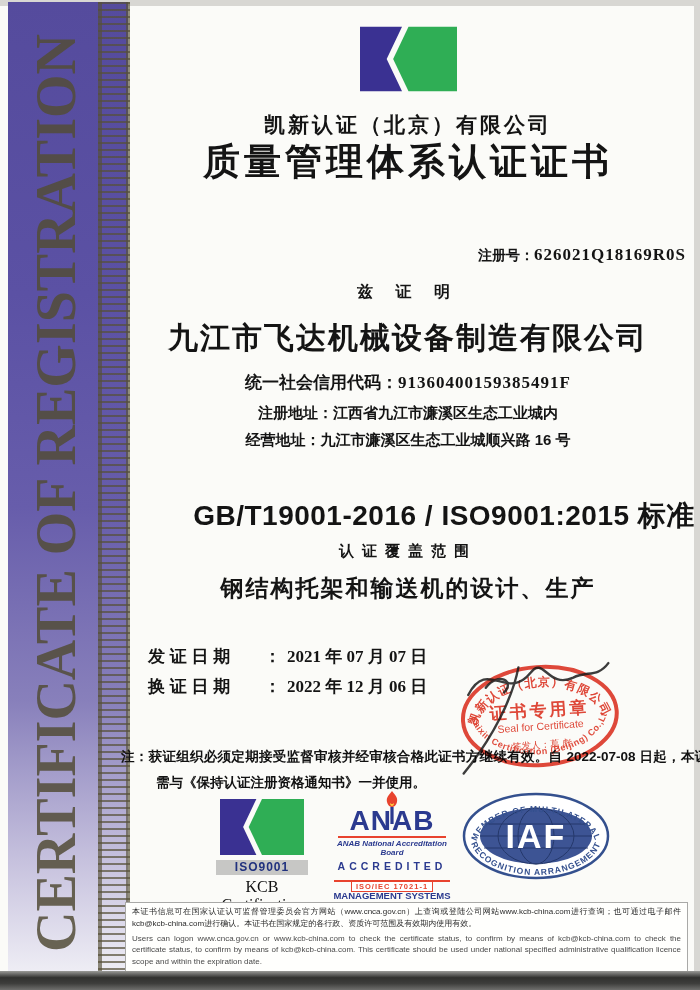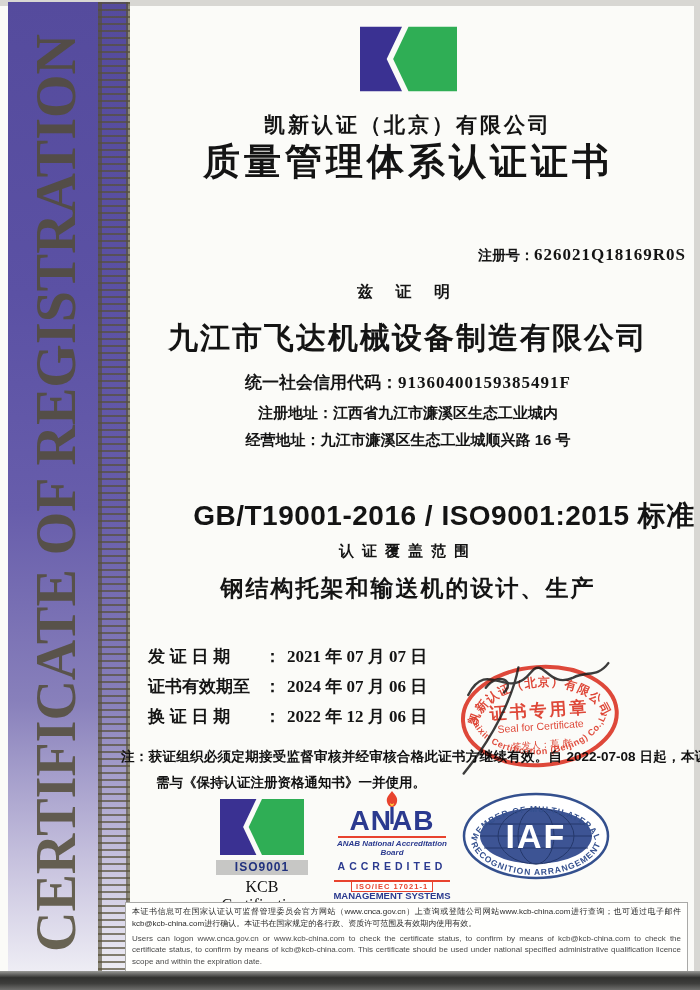--- a/index.html
+++ b/index.html
@@ -117,23 +117,20 @@
     <span>GB/T19001-2016 / ISO9001:2015</span><span> 标准</span>
   </div>
   <div class="col scope" style="position:absolute;">钢结构托架和输送机的设计、生产</div>
   <div class="col scope-label" style="position:absolute;">认证覆盖范围</div>
 
   <div class="dates">
     <div class="date-row">
       <span class="date-label">发 证 日 期</span><span class="date-colon">：</span><span class="date-val">2021 年 07 月 07 日</span>
     </div>
     <div class="date-row">
-      <span class="date-label">证书有效期至</span><span class="date-colon">：</span><span class="date-val">2024 年 07 月 06 日</span>
-    </div>
-    <div class="date-row">
       <span class="date-label">换 证 日 期</span><span class="date-colon">：</span><span class="date-val">2022 年 12 月 06 日</span>
     </div>
   </div>
 
   <div class="note">注：获证组织必须定期接受监督审核并经审核合格此证书方继续有效。自 2022-07-08 日起，本证书需与《保持认证注册资格通知书》一并使用。</div>
 
   <svg class="stamp" viewBox="0 0 180 160">
     <defs>
       <path id="arcTop" d="M 28,98 A 64,40 0 1 1 152,98" fill="none"></path>
       <path id="arcBottom" d="M 22,78 A 69,46 0 0 0 158,78" fill="none"></path>

